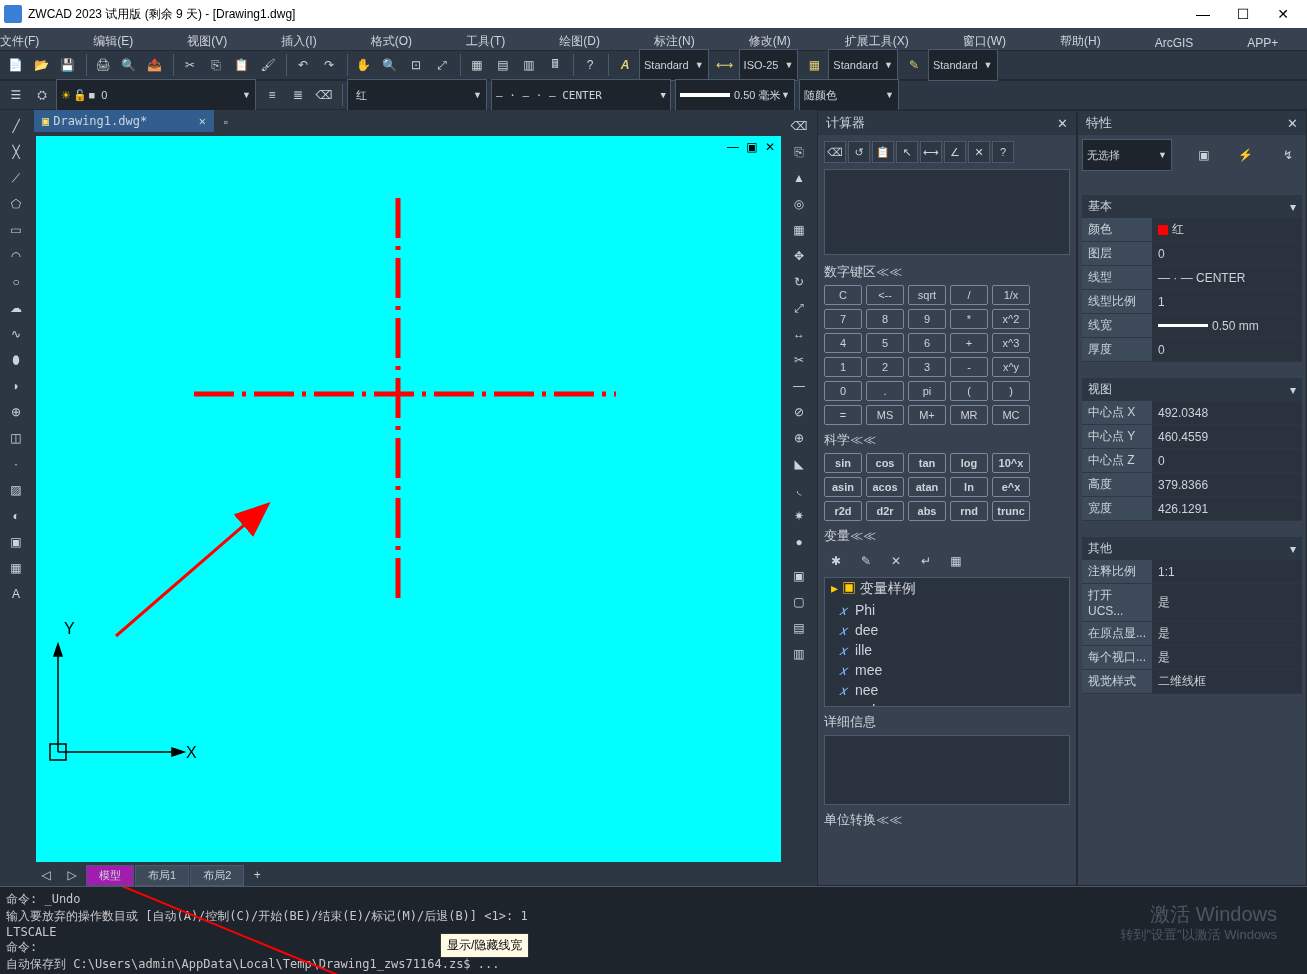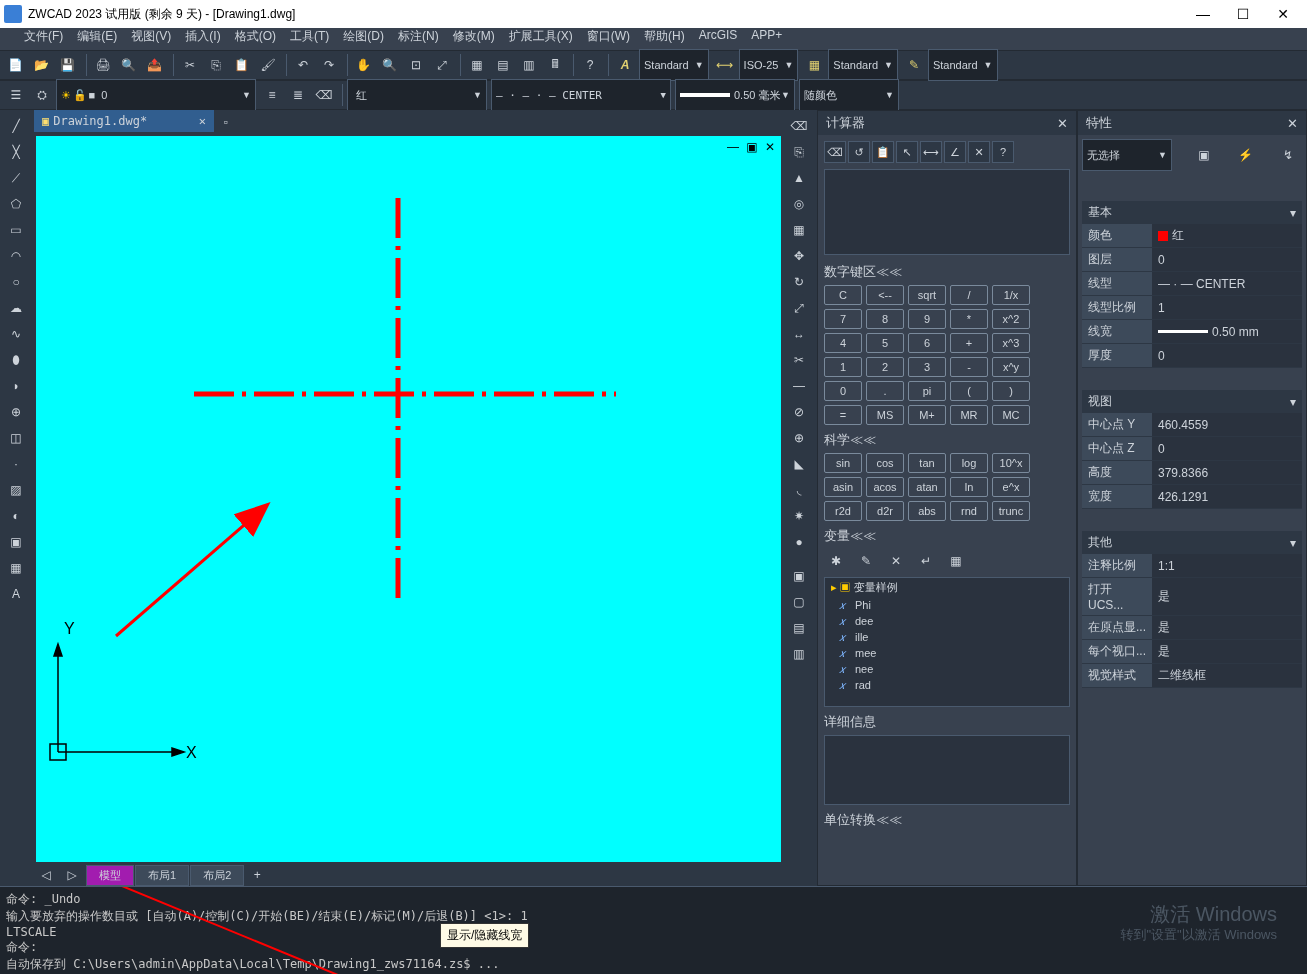--- a/index.html
+++ b/index.html
@@ -1,21 +1,21 @@
 <!DOCTYPE html>
 <html><head>
 <meta charset="utf-8">
 <style>
   * { box-sizing: border-box; margin: 0; padding: 0; }
   body { font-family: "Microsoft YaHei", sans-serif; font-size: 12px; background: #3d4a5a; color: #cdd3da; width: 1307px; height: 974px; overflow: hidden; position: relative; }
   .titlebar { height: 28px; background: #fff; display: flex; align-items: center; color: #000; padding: 8px 4px; }
   .titlebar .logo { width: 18px; height: 18px; background: #3a7fd6; display:inline-block; margin-right: 6px; border-radius: 2px; }
   .titlebar .spacer { flex: 1; }
   .titlebar .winbtn { width: 40px; height: 28px; text-align: center; line-height: 28px; font-size: 14px; cursor: pointer; }
-  .menubar { height: 22px; background: #38414f; display: flex; align-items: flex-start; padding: 0 24px; font-size: 12px; }
+  .menubar { height: 22px; background: #38414f; display: flex; align-items: flex-end; padding: 0 0; font-size: 12px; gap: 40px; }
   .menubar span { margin-right: 14px; cursor: pointer; }
   .toolbar1, .toolbar2 { height: 30px; background: #2d3744; border-top:1px solid #232a33; border-bottom:1px solid #232a33; display: flex; align-items: center; padding: 0 4px; }
   .tbtn { width: 24px; height: 24px; display:inline-flex; align-items:center; justify-content:center; margin-right: 2px; cursor:pointer; border:1px solid transparent; }
   .sep{ width:1px; height:22px; background:#4a5a6e; margin:0 4px; }
   .combo { height: 32px; background:#1e242c; border:1px solid #4a5a6e; display:inline-flex; align-items:center; padding:0 4px; margin-right:4px; font-size:11px; }
   .combo .arrow{ margin-left:6px; font-size:9px; }
   .main { display:flex; height: 776px; }
   .leftbar { width: 34px; background:#2d3744; display:flex; flex-direction:column; align-items:center; padding-top:4px; }
   .leftbar .tbtn{ margin-bottom:2px; }
   .drawarea { flex:1; background:#2d3744; position:relative; display:flex; flex-direction:column; }
@@ -31,25 +31,25 @@
   .panelhdr{ height:24px; background:#2d3744; display:flex; align-items:center; padding:0 8px; font-size:13px; }
   .panelhdr .close{margin-left:auto; cursor:pointer;}
   .calcbody{ padding:6px; overflow-y:auto; flex:1; }
   .calcbtns{ display:flex; gap:2px; margin-bottom:6px; }
   .calcbtns .cb{ width:22px; height:22px; border:1px solid #4a5a6e; background:#2d3744; display:flex;align-items:center;justify-content:center; cursor:pointer; font-size:11px;}
   .calcdisplay{ height:86px; background:#2a323e; border:1px solid #4a5a6e; margin-bottom:8px; }
   .section-title{ font-size:13px; margin:6px 0 4px 0; display:flex; align-items:center;}
   .keypad{ display:grid; grid-template-columns:repeat(5, 38px); gap:4px; margin-bottom:4px;}
   .key{ height:20px; border:1px solid #7a8a9c; display:flex; align-items:center; justify-content:center; font-size:11px; cursor:pointer; border-radius:2px;}
   .vararea{ height:130px; border:1px solid #4a5a6e; background:#2a323e; margin-top:4px; overflow:auto;}
-  .varitem{ padding:2px 6px 2px 30px; font-size:11px; position:relative;}
+  .varitem{ padding:2px 6px 2px 30px; font-size:14px; position:relative;}
   .varitem .x{ position:absolute; left:14px; font-style:italic; color:#7fb7ff;}
   .proppanel { width:230px; background:#38414f; border:1px solid #232a33; display:flex; flex-direction:column;}
   .propbody{ padding:4px; font-size:12px; overflow-y:auto;}
-  .propgroup-hdr{ background:#2d3744; padding:3px 6px; display:flex; align-items:center; margin-top:22px;}
+  .propgroup-hdr{ background:#2d3744; padding:3px 6px; display:flex; align-items:center; margin-top:16px;}
   .propgroup-hdr .arrow{margin-left:auto;}
   .proprow{ display:flex; border-bottom:1px solid #2d3744; }
   .proprow .k{ width:70px; padding:3px 6px; background:#3d4a5a;}
   .proprow .v{ flex:1; padding:3px 6px; background:#2a323e; display:flex; align-items:center;}
   .proprow .colorsw{width:10px;height:10px;display:inline-block;margin-right:4px;}
   .sel-row{ display:flex; align-items:center; padding:4px; gap:16px;}
   .sel-row .combo{flex:1;}
   .cmdpanel{ height:120px; background:#1e242c; color:#c8c8c8; font-family:monospace; font-size:12px; padding:4px 6px; overflow:hidden; border-top:1px solid #4a5a6e; position:relative;}
   .tooltip{ position:absolute; background:#fffbe6; border:1px solid #333; color:#000; padding:3px 6px; font-size:12px; z-index:100;}
   svg{display:block;}
@@ -317,21 +317,21 @@
           <div class="key">)</div>
           <div class="key">=</div>
           <div class="key">MS</div>
           <div class="key">M+</div>
           <div class="key">MR</div>
           <div class="key">MC</div>
         </div>
       <div class="section-title">
           <span>科学≪≪</span>
         </div>
-      <div class="keypad" id="scipad" style="grid-template-columns:repeat(5, 38px);">
+      <div class="keypad" id="scipad" style="grid-template-columns:repeat(5, 38px);font-weight:bold;">
           <div class="key">sin</div>
           <div class="key">cos</div>
           <div class="key">tan</div>
           <div class="key">log</div>
           <div class="key">10^x</div>
           <div class="key">asin</div>
           <div class="key">acos</div>
           <div class="key">atan</div>
           <div class="key">ln</div>
           <div class="key">e^x</div>
@@ -430,20 +430,26 @@
               <span>0</span>
             </span>
           </div>
         </div>
       <div class="propgroup-hdr">
           <span>视图</span>
           <span class="arrow">▾</span>
         </div>
       <div id="rows_view">
           <div class="proprow">
+            <span class="k">中心点 X</span>
+            <span class="v">
+              <span>492.0348</span>
+            </span>
+          </div>
+          <div class="proprow">
             <span class="k">中心点 Y</span>
             <span class="v">
               <span>460.4559</span>
             </span>
           </div>
           <div class="proprow">
             <span class="k">中心点 Z</span>
             <span class="v">
               <span>0</span>
             </span>
@@ -514,18 +520,18 @@
   <svg style="position:absolute;left:0;top:0;width:100%;height:100%;pointer-events:none;">
     <defs>
         <marker id="ah2" markerWidth="12" markerHeight="10" refX="10" refY="5" orient="auto">
           <polygon points="0 0, 12 5, 0 10" fill="#ff0000"></polygon>
         </marker>
       </defs>
     <line x1="100" y1="-10" x2="440" y2="130" stroke="#ff0000" stroke-width="2" marker-end="url(#ah2)"></line>
   </svg>
 </div>
 
-<div class="tooltip" style="left:440px; bottom:26px;">显示/隐藏线宽</div>
+<div class="tooltip" style="left:440px; bottom:16px;">显示/隐藏线宽</div>
 
 <div class="activate">
   <div>激活 Windows</div>
   <div style="font-size:13px;">转到"设置"以激活 Windows</div>
 </div>
 
 </body></html>

